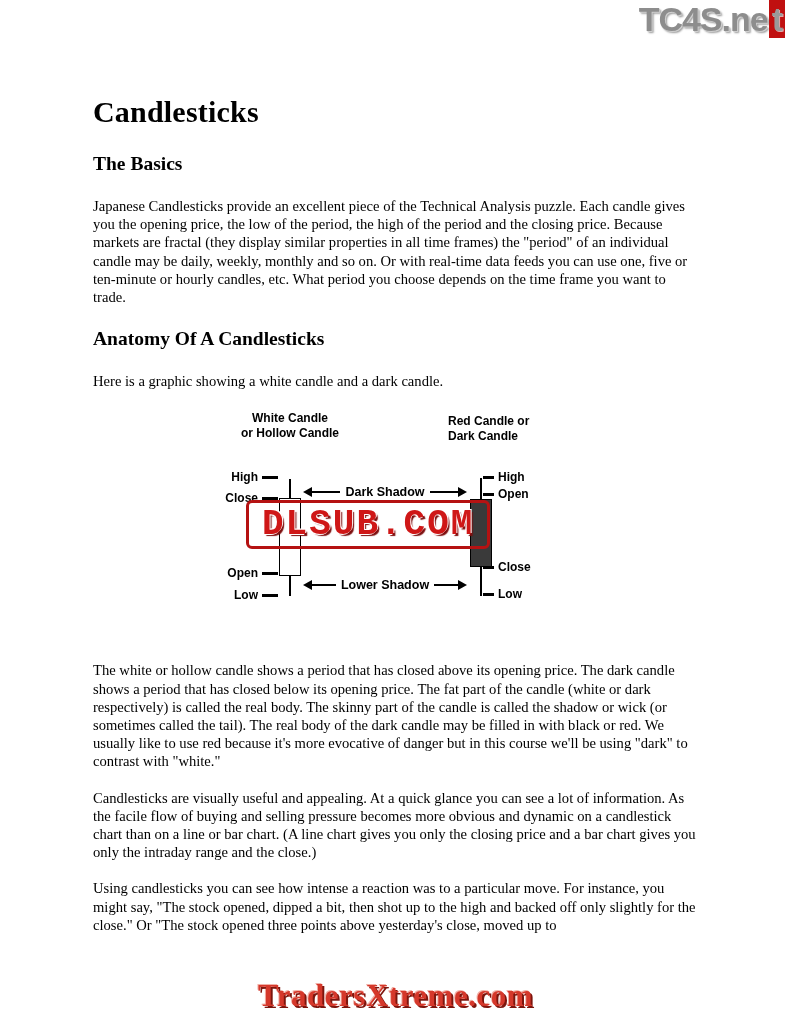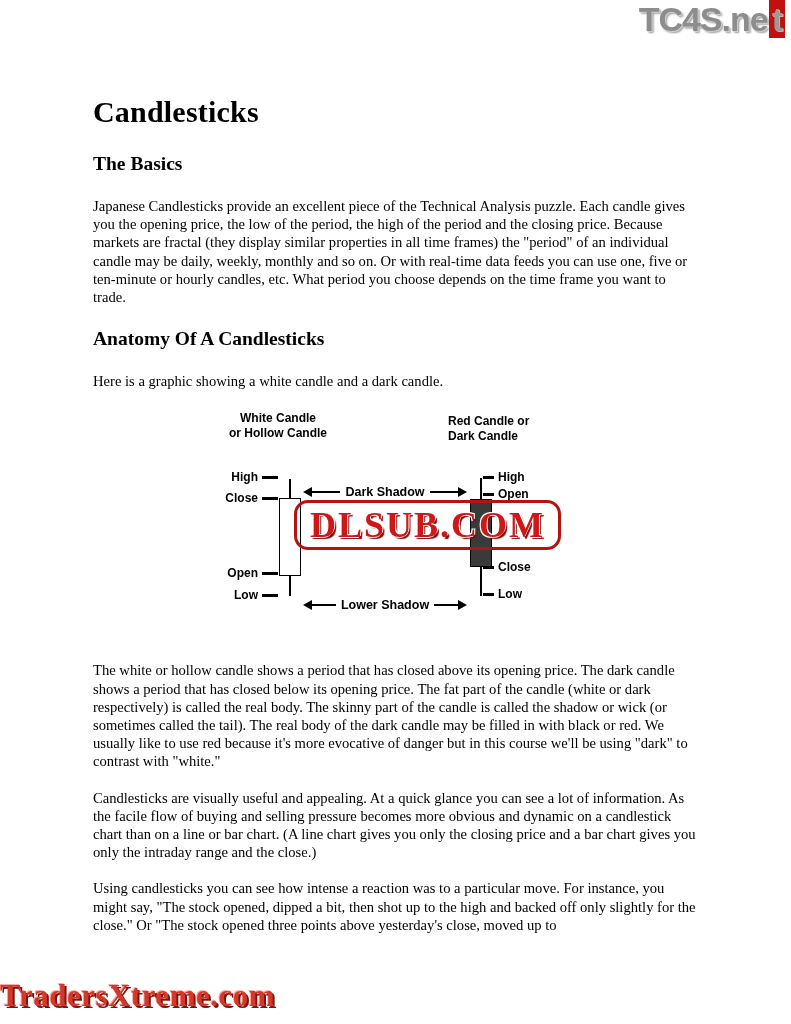--- a/index.html
+++ b/index.html
@@ -19,21 +19,21 @@
   h1.title { font-size:30px; font-weight:bold; margin-bottom:24px; letter-spacing:0.2px; }
   h2.subhead { font-size:19.5px; font-weight:bold; margin-bottom:22px; }
   p.body { font-size:14.6px; line-height:18.2px; margin-bottom:22px; }
   p.tight { margin-bottom:16px; }
   .it { }
 
   
   .diagram { position:relative; width:380px; height:205px; margin:0 0 50px 97px;
     font-family:"Liberation Sans",sans-serif; }
   .dg-title { position:absolute; font-weight:bold; font-size:12px; line-height:15px; }
-  .dg-title-left { left:28px; top:5px; width:120px; text-align:center; }
+  .dg-title-left { left:40px; top:5px; width:120px; text-align:center; }
   .dg-title-right { left:258px; top:8px; text-align:left; }
 
   .wick { position:absolute; width:2px; background:#000; }
   .wick-left { left:99px; top:73px; height:117px; }
   .wick-right { left:290px; top:72px; height:118px; }
   .candle-body { position:absolute; width:22px; }
   .body-white { left:89px; top:92px; height:78px; background:#fff; border:1px solid #000; }
   .body-dark { left:280px; top:93px; height:68px; background:#3a3a3a; border:1px solid #000; }
 
   .lbl-left { position:absolute; left:0; width:88px; display:flex; align-items:center;
@@ -47,27 +47,27 @@
     align-items:center; font-weight:bold; font-size:12.5px; }
   .arr-l { width:0; height:0; border-top:5px solid transparent; border-bottom:5px solid transparent;
     border-right:9px solid #000; }
   .arr-r { width:0; height:0; border-top:5px solid transparent; border-bottom:5px solid transparent;
     border-left:9px solid #000; }
   .hline { flex:1; height:2px; background:#000; }
   .shadow-text { padding:0 5px; white-space:nowrap; }
 
   
   .watermark { position:absolute; left:56px; top:94px; z-index:5; padding:1px 13px;
-    border:3px solid #b51212; border-radius:14px;
-    font-family:Liberation Serif, serif; font-weight:bold; font-size:36px; letter-spacing:2px;
+    border:3px solid #b51212; border-radius:6px;
+    font-family:Liberation Mono, monospace; font-weight:bold; font-size:36px; letter-spacing:2px;
     color:#cf1717;
-    text-shadow:-1px -1px 0 #ffffff, 1px -1px 0 #ffffff, -1px 1px 0 #ffffff, 2px 2px 1px #7d0f0f;margin-left:48px; }
+    text-shadow:-1px -1px 0 #ffffff, 1px -1px 0 #ffffff, -1px 1px 0 #ffffff, 2px 2px 1px #7d0f0f; }
 
   
-  .bottom-logo { position:absolute; left:0; right:0; bottom:10px; text-align:left;
+  .bottom-logo { position:absolute; left:0; right:0; bottom:10px; text-align:center;
     font-family:"Liberation Serif",serif; font-weight:bold; font-size:31px; letter-spacing:0.5px;
     color:#d5382b; text-shadow:2px 2px 0 #7d150d, -1px -1px 0 #f2b1a8; }
 </style>
 </head>
 <body>
 
 <div class="page">
 
   <div class="top-logo">
     <span>TC4S.ne</span><span class="logo-accent">t</span>
@@ -131,21 +131,21 @@
         <span>Low</span>
       </div>
 
       <div class="shadow-row" style="top:79px;">
         <span class="arr-l"></span>
         <span class="hline"></span>
         <span class="shadow-text">Dark Shadow</span>
         <span class="hline"></span>
         <span class="arr-r"></span>
       </div>
-      <div class="shadow-row" style="top:192px;">
+      <div class="shadow-row" style="top:172px;">
         <span class="arr-l"></span>
         <span class="hline"></span>
         <span class="shadow-text">Lower Shadow</span>
         <span class="hline"></span>
         <span class="arr-r"></span>
       </div>
 
       <div class="watermark">DLSUB.COM</div>
     </div>
 

